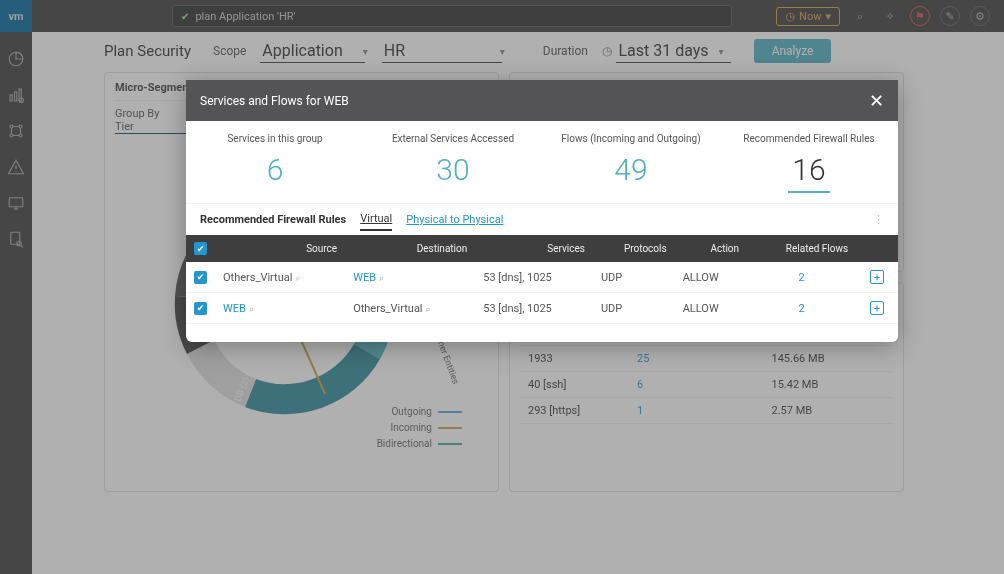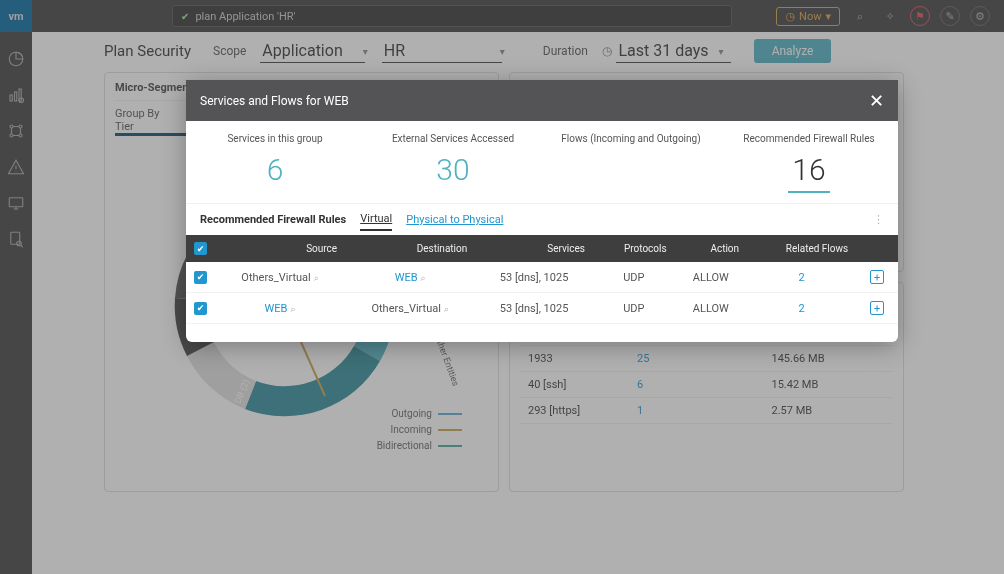--- a/index.html
+++ b/index.html
@@ -59,21 +59,21 @@
   .metric .mv{font-size:30px;font-weight:300;color:#4fb1c2;}
   .metric.active .mv{color:#333;border-bottom:2px solid #4fb1c2;display:inline-block;padding:0 4px 4px;}
   .modal-tabs{display:flex;align-items:center;gap:14px;padding:4px 14px;font-size:11px;border-top:1px solid #f0f0f0;}
   .modal-tabs .lbl2{font-weight:bold;color:#333;}
   .modal-tabs .tab{color:#2196cf;padding:4px 0;text-decoration:underline;}
   .modal-tabs .tab.active{color:#333;border-bottom:2px solid #333;}
   .modal-tabs .kebab2{margin-left:auto;color:#aaa;}
   .fwtbl{width:100%;border-collapse:collapse;font-size:11px;}
   .fwtbl thead th{background:#3e3e3e;color:#eee;padding:7px 8px;text-align:right;font-weight:normal;font-size:10px;}
   .fwtbl thead th:first-child{width:28px;text-align:center;}
-  .fwtbl td{padding:8px;border-bottom:1px solid #f2f2f2;color:#555;text-align:center;}
+  .fwtbl td{padding:8px;border-bottom:1px solid #f2f2f2;color:#555;}
   .fwtbl td.link{color:#2196cf;}
   .fwtbl td.ctr{text-align:center;}
   .chk2{width:13px;height:13px;background:#2196cf;border-radius:2px;display:inline-flex;align-items:center;justify-content:center;color:#fff;font-size:9px;}
   .mag{font-size:9px;color:#aaa;margin-left:3px;}
   .plus{width:14px;height:14px;border:1px solid #2196cf;border-radius:2px;color:#2196cf;display:inline-flex;align-items:center;justify-content:center;font-size:11px;line-height:1;}
   .modal-body{padding-bottom:18px;}
 </style>
 </head>
 <body>
 
@@ -144,21 +144,21 @@
         <span class="sel">Last 31 days</span>
         <span class="chev">▾</span>
       </span>
     <span class="analyze">Analyze</span>
   </div>
 
   <div class="panels">
     <div class="panel left">
       <div class="kebab">⋮</div>
       <div class="pt">Micro-Segments</div>
-      <div class="groupby"><span>Group By</span><br><span style="border-bottom:3px solid #0c4a6e;display:inline-block;min-width:100px">Tier</span></div>
+      <div class="groupby"><span>Group By</span><br><span style="border-bottom:1px solid #0c4a6e;display:inline-block;min-width:100px">Tier</span></div>
       <div class="chart-area">
         <svg class="donut-svg" width="340" height="300" viewBox="0 0 340 300">
           <g transform="translate(160,140)">
 
             <path d="M0,-110 A110,110 0 0 1 95,55 L69,40 A80,80 0 0 0 0,-80 Z" fill="#55b7c7"></path>
 
             <path d="M95,55 A110,110 0 0 1 -40,103 L-29,75 A80,80 0 0 0 69,40 Z" fill="#2e8a99"></path>
 
             <path d="M-40,103 A110,110 0 0 1 -98,50 L-71,36 A80,80 0 0 0 -29,75 Z" fill="#e0e0e0"></path>
 
@@ -261,20 +261,21 @@
       <div class="metric">
         <div class="ml">Services in this group</div>
         <div class="mv">6</div>
       </div>
       <div class="metric">
         <div class="ml">External Services Accessed</div>
         <div class="mv">30</div>
       </div>
       <div class="metric">
         <div class="ml">Flows (Incoming and Outgoing)</div>
+        <div class="mv">49</div>
       </div>
       <div class="metric active"><div class="ml">Recommended Firewall Rules</div><div class="mv">16</div></div>
     </div>
   <div class="modal-tabs">
     <span class="lbl2">Recommended Firewall Rules</span>
     <span class="tab active">Virtual</span>
     <span class="tab">Physical to Physical</span>
     <span class="kebab2">⋮</span>
   </div>
   <div class="modal-body">

